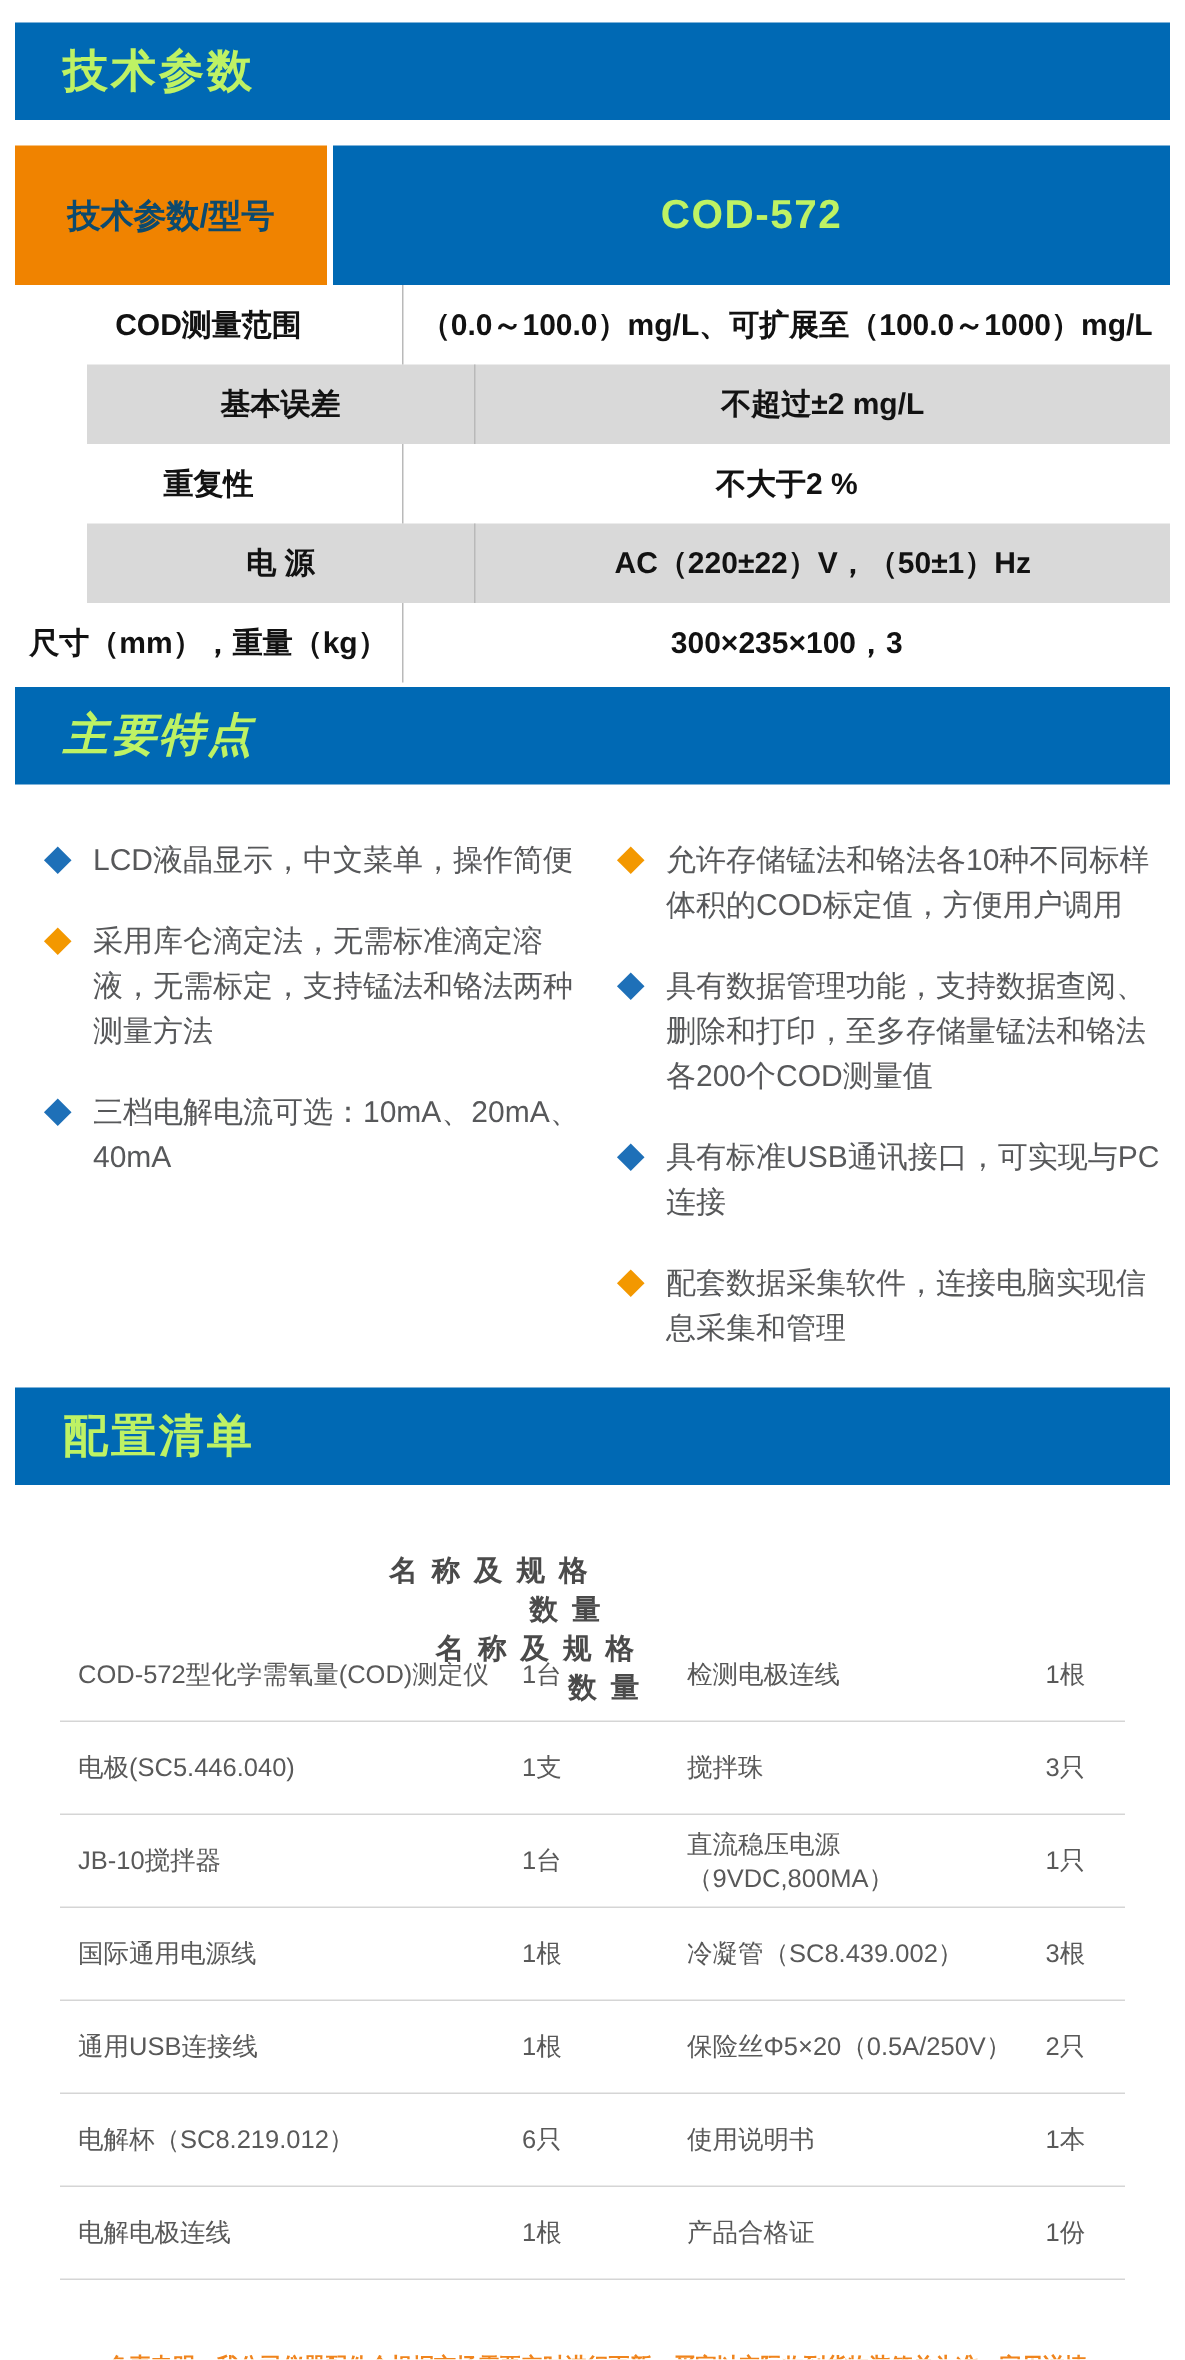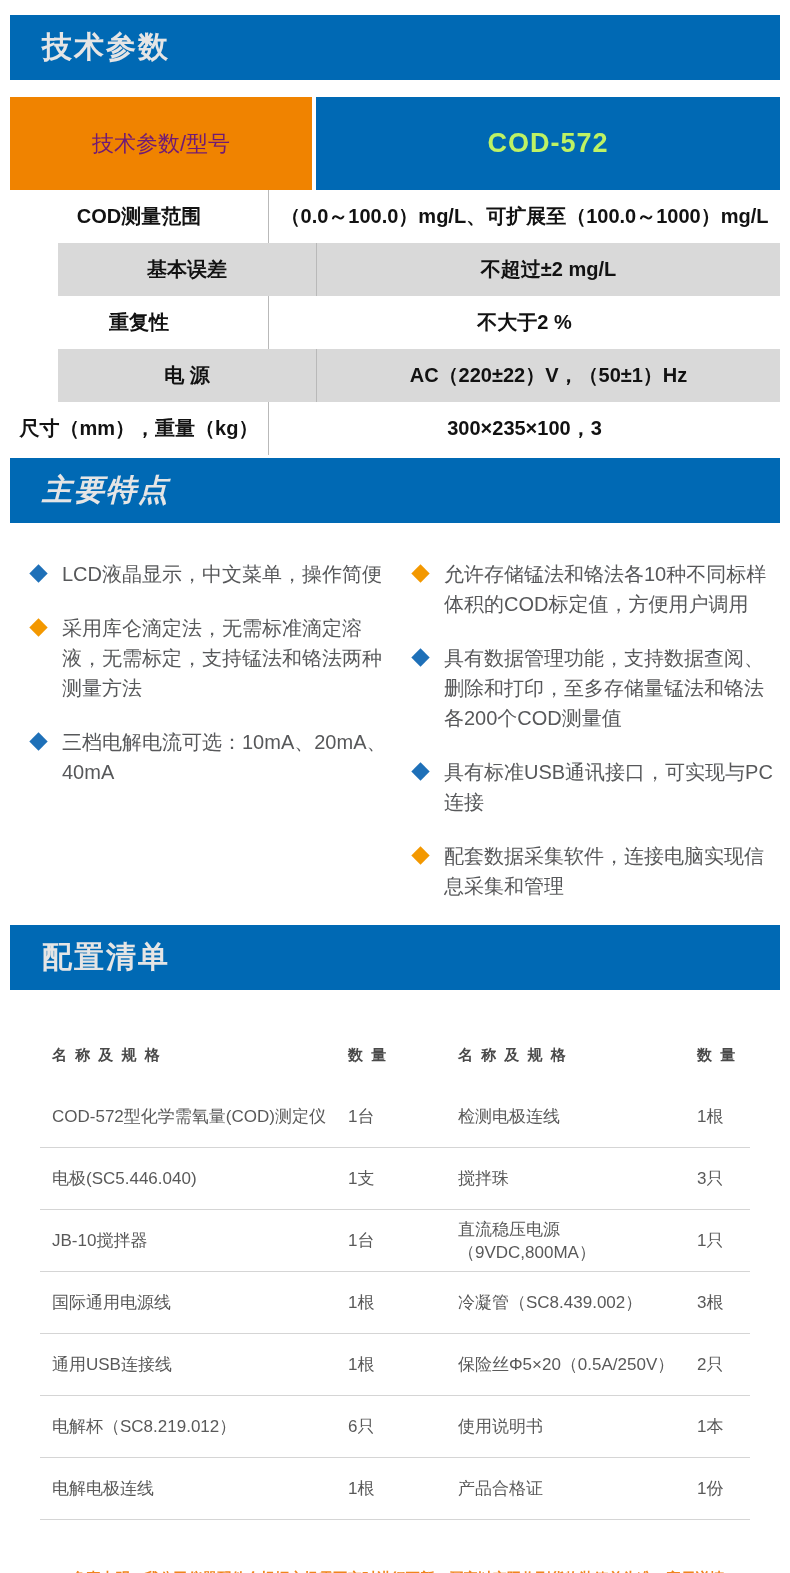--- a/index.html
+++ b/index.html
@@ -3,31 +3,31 @@
 <meta charset="utf-8">
 <style>
   * { margin:0; padding:0; box-sizing:border-box; }
   html,body { background:#ffffff; }
   .page {
     width:790px; height:1573px; background:#ffffff; position:relative;
     font-family:"Liberation Sans","DejaVu Sans",sans-serif; overflow:hidden;
   }
   
   .section-bar {
-    margin:0 10px; height:65px; background:#0069b4; color:#e5e5e5;
+    margin:0 10px; height:65px; background:#0069b4; color:#bef264;
     display:flex; align-items:center; padding-left:32px;
     font-size:30px; font-weight:bold; letter-spacing:2px;
   }
   .bar-top { margin-top:15px; }
   .bar-features { margin-top:3px;font-style:italic; }
   
   .spec-table { margin:17px 10px 0 10px; }
   .spec-header { display:flex; height:93px; margin-bottom:0; }
   .spec-header-label {
-    width:302px; background:#f08300; color:#701a75; font-size:22px; font-weight:normal;
+    width:208px; background:#f08300; color:#0c4a6e; font-size:22px; font-weight:bold;
     display:flex; align-items:center; justify-content:center; margin-right:4px;
   }
   .spec-header-model {
     flex:1; background:#0069b4; color:#bef264; font-size:27px; font-weight:bold;
     display:flex; align-items:center; justify-content:center; letter-spacing:1px;
   }
   .spec-row { display:flex; height:53px; }
   .spec-row.gray { background:#d9d9d9;margin-left:48px; }
   .spec-label {
     width:259px; border-right:1px solid #b9b9b9;
@@ -48,21 +48,21 @@
     width:13px; height:13px; flex:none; transform:rotate(45deg);
     margin:8px 17px 0 4px; background:#1e70b8;
   }
   .feature-text {
     font-size:20px; line-height:30px; color:#57585a; max-width:335px;
   }
   
   .config-table { margin:44px 40px 0 40px; }
   .config-header {
     display:flex; height:42px; align-items:center; margin-bottom:10px;
-    color:#4a4a4a; font-size:15px; font-weight:bold; letter-spacing:2px;
+    color:#4a4a4a; font-size:19px; font-weight:bold; letter-spacing:2px;flex-direction:column;
   }
   .config-row {
     display:flex; height:62px; align-items:center;
     border-bottom:1px solid #d5d5d5; color:#595959; font-size:17px;
   }
   .cfg-c1 { width:295px; padding-left:12px; }
   .cfg-c2 { width:110px; padding-left:13px; }
   .cfg-c3 { width:235px; padding-left:13px; }
   .cfg-c4 { flex:1;     padding-left:17px; }
   

